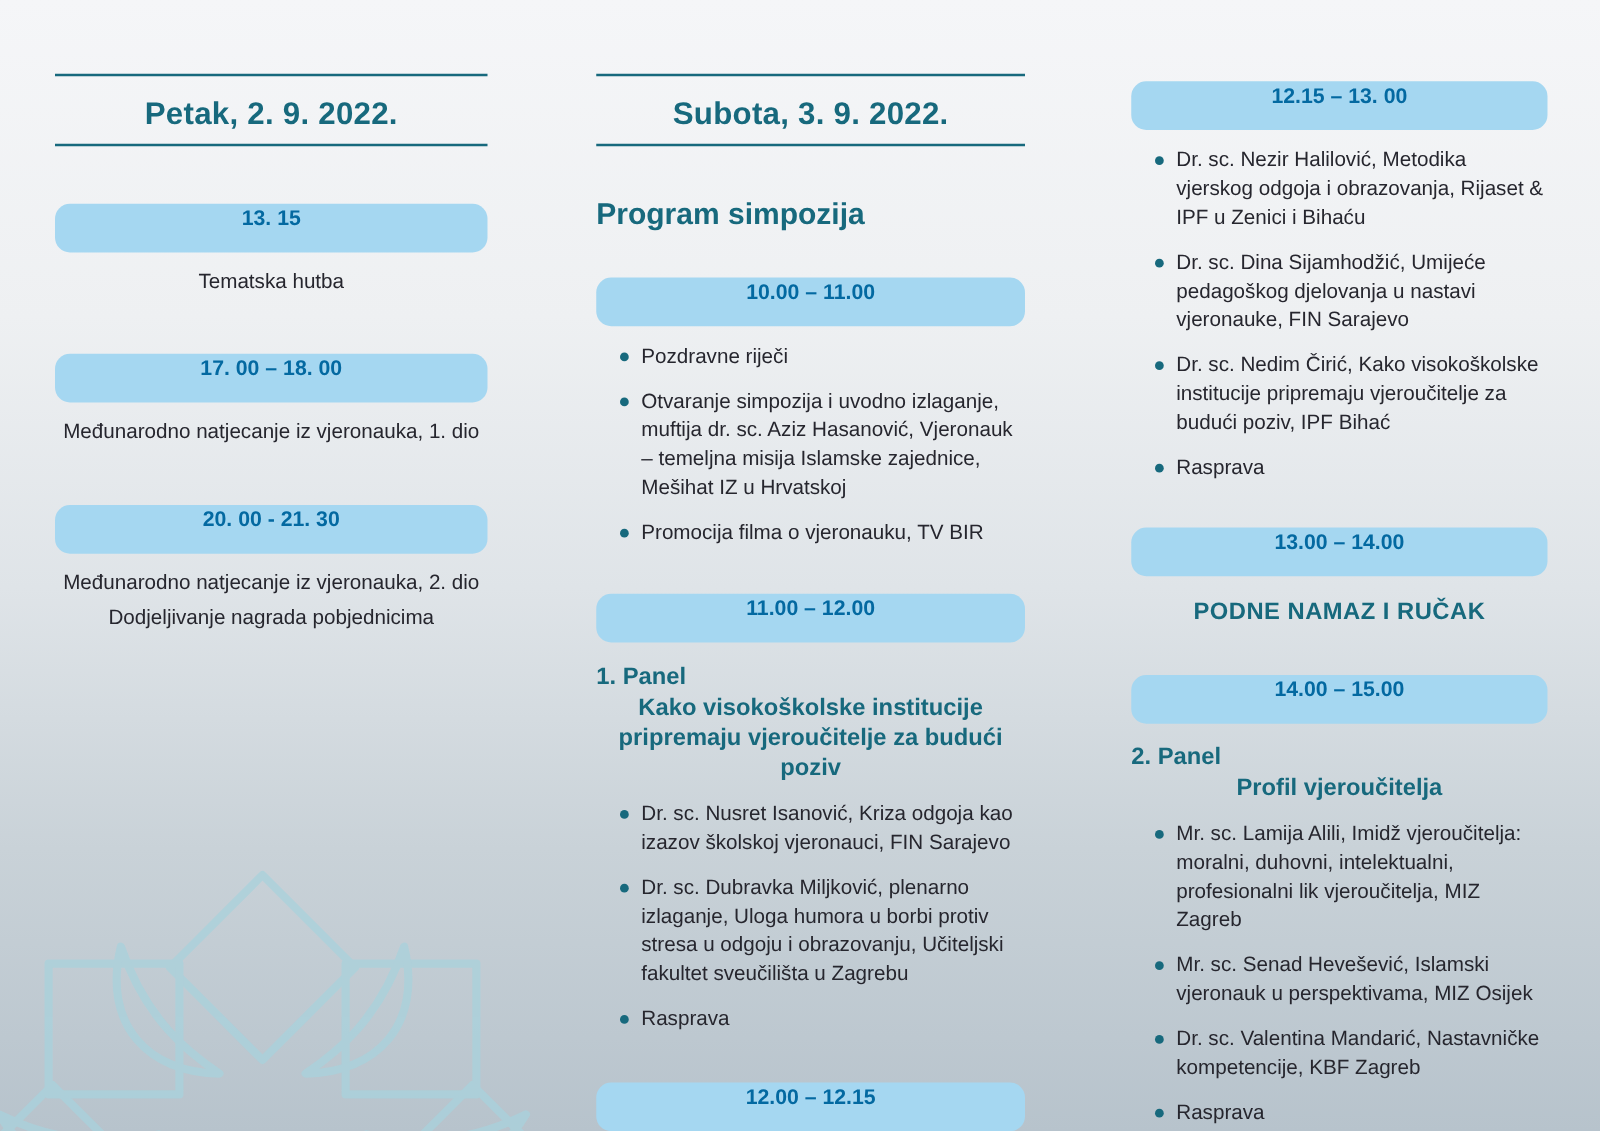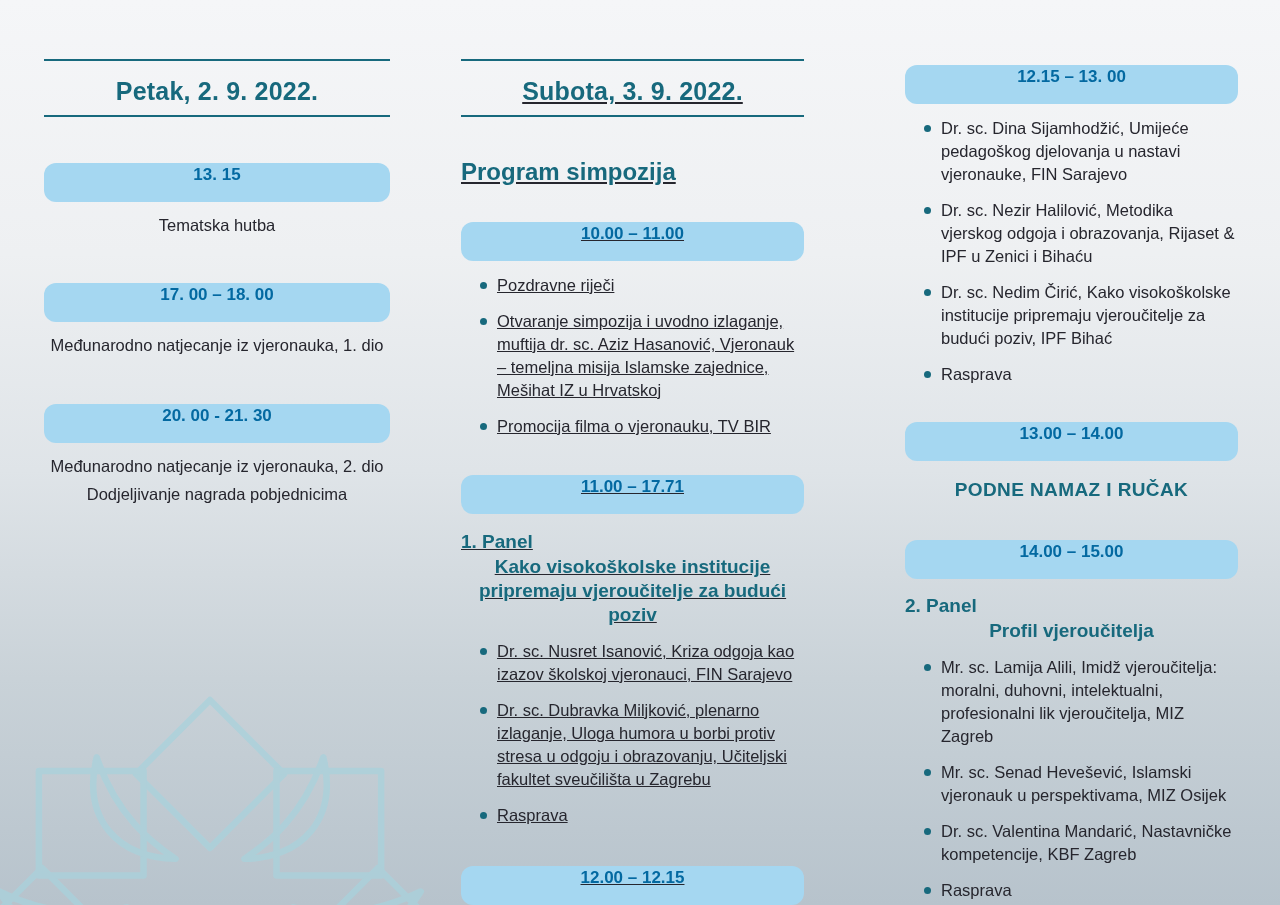--- a/index.html
+++ b/index.html
@@ -7,21 +7,21 @@
     position:relative;
     width:1280px;height:905px;
     overflow:hidden;
     background:linear-gradient(180deg,#f5f6f8 0%,#eef0f2 28%,#dfe4e8 52%,#c9d2d8 75%,#b7c3cc 100%);
     font-family:"Liberation Sans","DejaVu Sans",sans-serif;
     color:#26262e;
   }
   .watermark{position:absolute;left:-42px;top:692px;opacity:.75;}
   .col{position:absolute;top:0;}
   .col1{left:44px;width:346px;}
-  .col2{left:461px;width:343px;text-decoration:underline;}
+  .col2{left:477px;width:343px;}
   .col3{left:905px;width:333px;}
 
   .day-header{
     border-top:2.5px solid #17697d;
     border-bottom:2.5px solid #17697d;
     padding:16px 0 9px;
   }
   .day-title{
     margin:0;font-size:25px;font-weight:bold;color:#17697d;
     text-align:center;letter-spacing:.2px;
@@ -169,21 +169,21 @@
         </div>
         <div class="bullet">
           <span class="dot"></span>
           <span class="btext">Promocija filma o vjeronauku, TV BIR</span>
         </div>
       </div>
     </div>
 
     <div style="margin-top:37px">
       <div class="pill">
-        <span>11.00 – 17.71</span>
+        <span>11.00 – 12.00</span>
       </div>
       <div class="panel-title" style="margin-top:15px">1. Panel</div>
       <div class="panel-subtitle">Kako visokoškolske institucije pripremaju vjeroučitelje za budući poziv</div>
       <div class="bullets">
         <div class="bullet">
           <span class="dot"></span>
           <span class="btext">Dr. sc. Nusret Isanović, Kriza odgoja kao izazov školskoj vjeronauci, FIN Sarajevo</span>
         </div>
         <div class="bullet">
           <span class="dot"></span>
@@ -205,25 +205,25 @@
 
   <div class="col col3">
 
     <div style="margin-top:65px">
       <div class="pill">
         <span>12.15 – 13. 00</span>
       </div>
       <div class="bullets">
         <div class="bullet">
           <span class="dot"></span>
+          <span class="btext">Dr. sc. Nezir Halilović, Metodika vjerskog odgoja i obrazovanja, Rijaset &amp; IPF u Zenici i Bihaću</span>
+        </div>
+        <div class="bullet">
+          <span class="dot"></span>
           <span class="btext">Dr. sc. Dina Sijamhodžić, Umijeće pedagoškog djelovanja u nastavi vjeronauke, FIN Sarajevo</span>
-        </div>
-        <div class="bullet">
-          <span class="dot"></span>
-          <span class="btext">Dr. sc. Nezir Halilović, Metodika vjerskog odgoja i obrazovanja, Rijaset &amp; IPF u Zenici i Bihaću</span>
         </div>
         <div class="bullet">
           <span class="dot"></span>
           <span class="btext">Dr. sc. Nedim Čirić, Kako visokoškolske institucije pripremaju vjeroučitelje za budući poziv, IPF Bihać</span>
         </div>
         <div class="bullet">
           <span class="dot"></span>
           <span class="btext">Rasprava</span>
         </div>
       </div>

